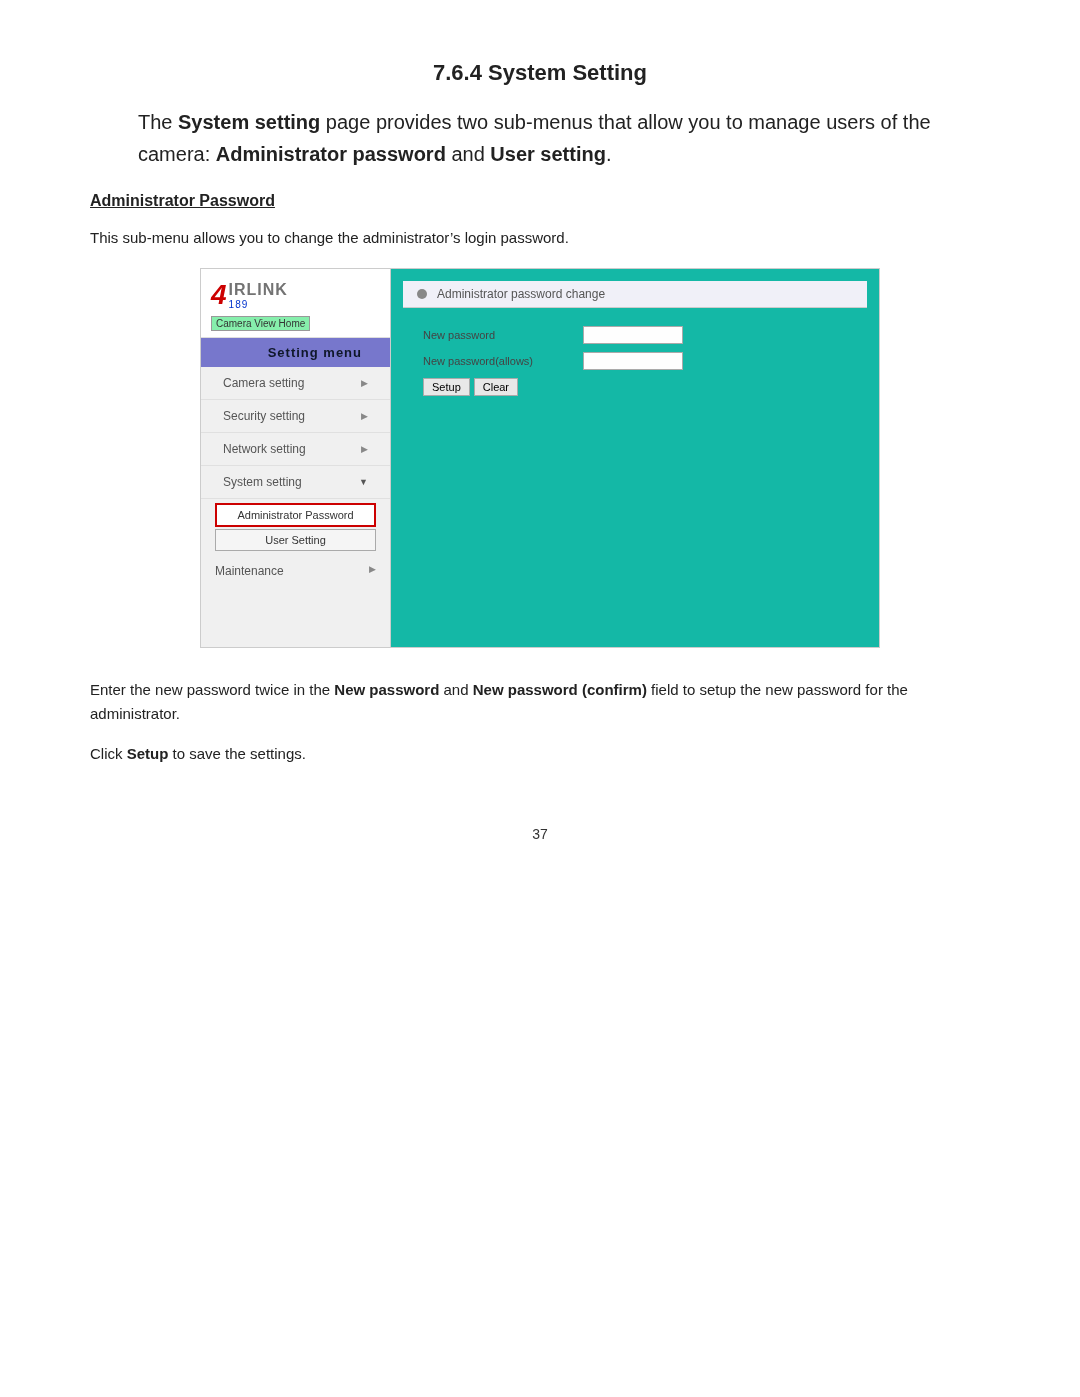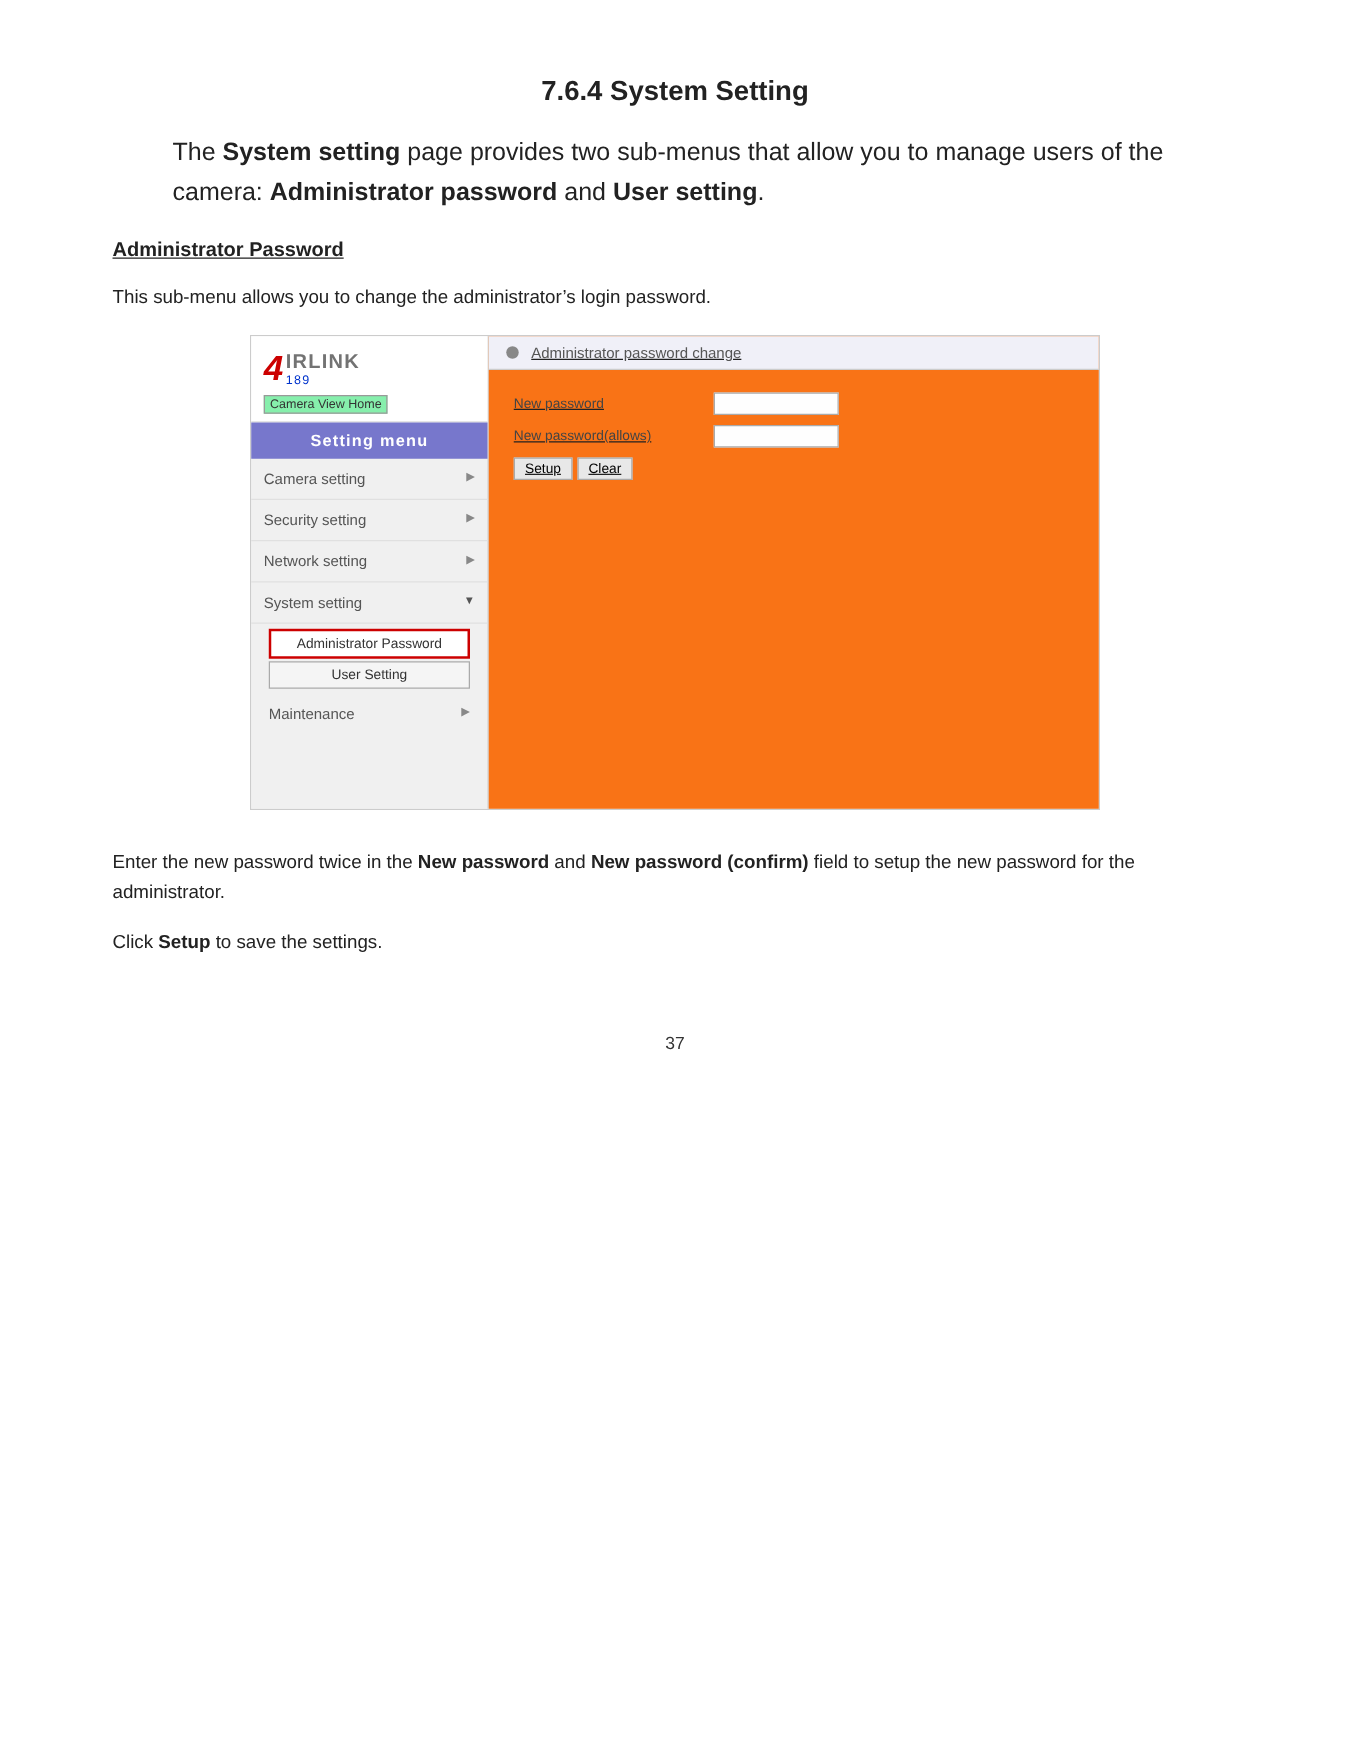--- a/index.html
+++ b/index.html
@@ -103,32 +103,33 @@
       font-size: 10px;
       border: 1px solid #999;
       padding: 1px 4px;
       background: #86efac;
       color: #333;
       cursor: pointer;
     }
 
     .setting-menu-header {
       background: #7777cc;
-      color: #ffffff;
+      color: #0f172a;
       font-weight: bold;
       font-size: 13px;
-      padding: 7px 10px;
-      text-align: center;
+      padding: 7px 28px;
+      text-align: right;
       letter-spacing: 1px;
     }
 
     .menu-item {
       display: flex;
+      align-items: center;
       justify-content: space-between;
-      padding: 9px 10px;
+      padding: 9px 22px;
       font-size: 12px;
       color: #555;
       cursor: pointer;
       border-bottom: 1px solid #e0e0e0;
     }
 
     .menu-arrow {
       font-size: 9px;
       color: #888;
     }
@@ -176,23 +177,22 @@
     .sidebar-bottom {
       flex: 1;
       display: flex;
       flex-direction: column;
       justify-content: flex-end;
     }
 
     
     .content-panel {
       flex: 1;
-      background: #f97316;
-      padding: 0;
-      text-decoration: underline;
+      background: #14b8a6;
+      padding: 12px;
     }
 
     .panel-header {
       background: #f0f0f8;
       border-bottom: 1px solid #ccc;
       padding: 6px 14px;
       font-size: 12px;
       color: #555;
       display: flex;
       align-items: center;

